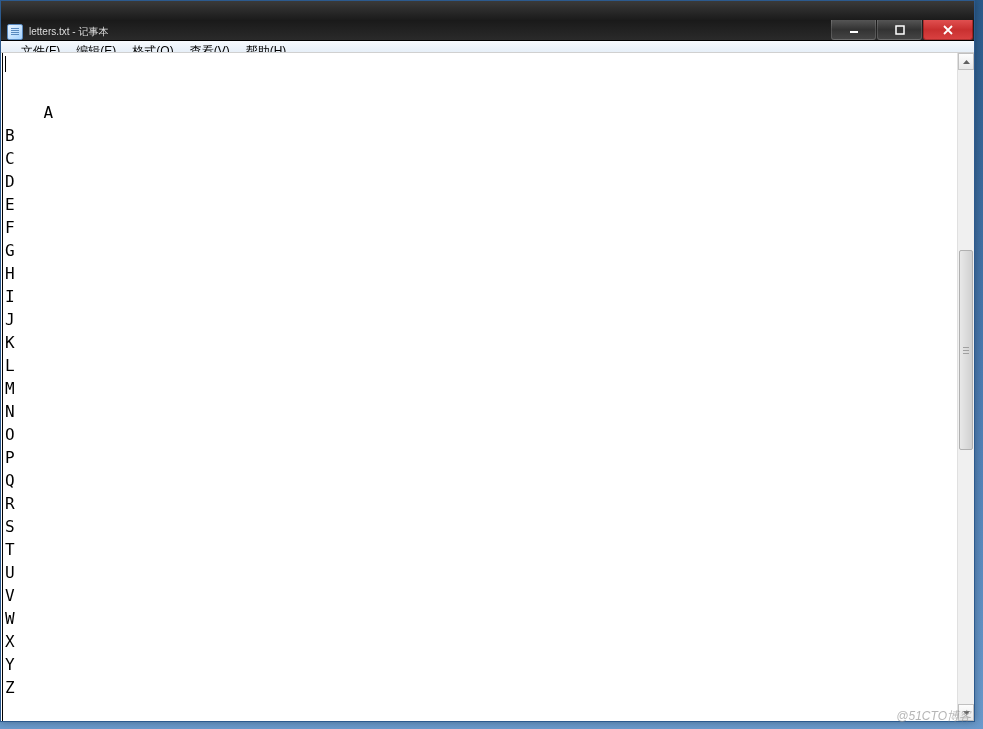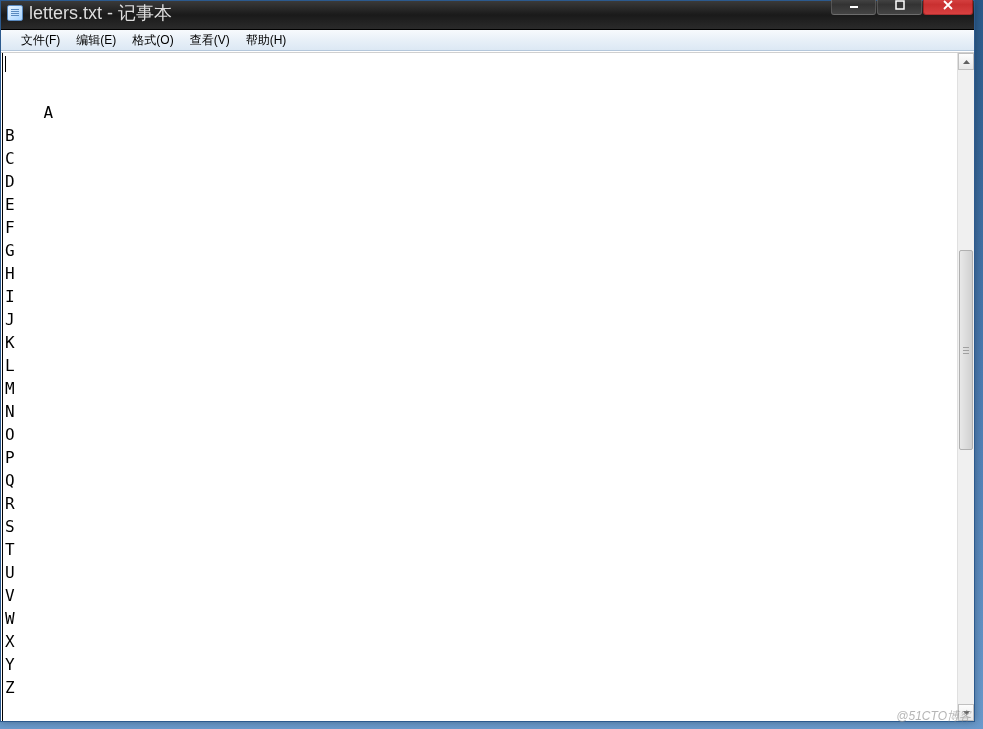--- a/index.html
+++ b/index.html
@@ -15,28 +15,28 @@
       position: absolute;
       top: 0;
       left: 0;
       width: 975px;
       height: 722px;
       border: 1px solid #2c5a8e;
       background: #fff;
       box-shadow: 0 0 8px rgba(0,0,0,0.3);
     }
     .titlebar {
-      height: 29px;
+      height: 40px;
       background: linear-gradient(to bottom, #3a3a3a 0%, #1a1a1a 50%, #2a2a2a 100%);
       display: flex;
-      align-items: flex-start;
+      align-items: flex-end;
       justify-content: space-between;
       padding-left: 6px;
       color: #ddd;
-      font-size: 18px;
+      font-size: 10px;
       border-bottom: 1px solid #000;
     }
     .titlebar-left {
       display: flex;
       align-items: center;
       gap: 6px;
     }
     .app-icon {
       width: 16px;
       height: 16px;

